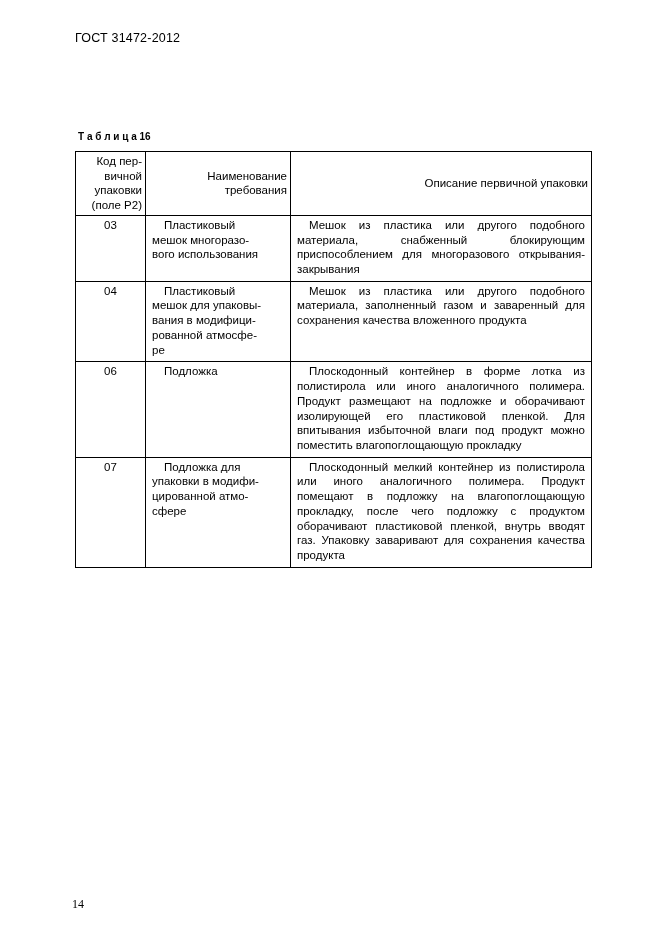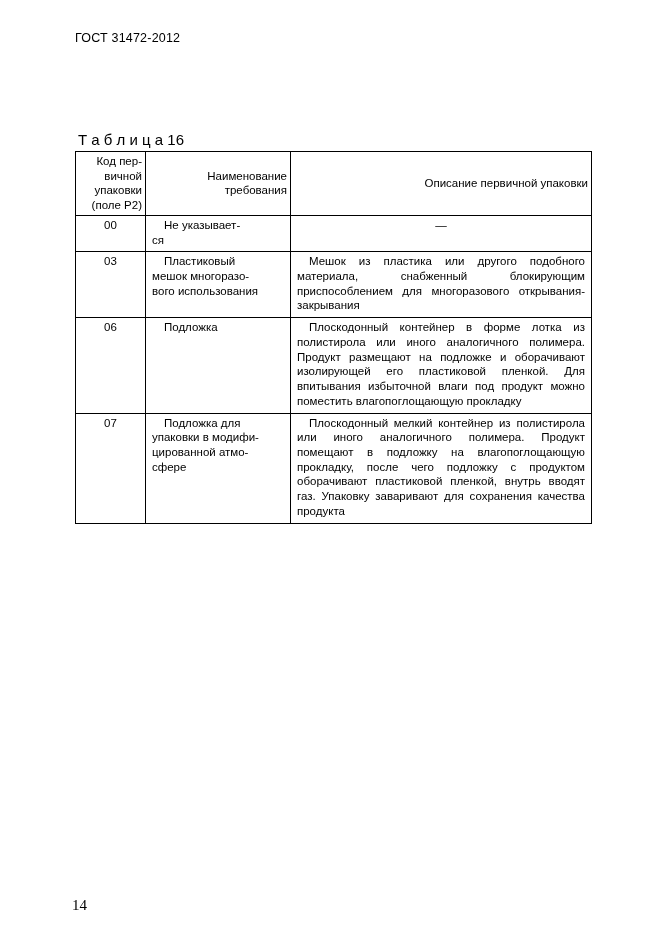--- a/index.html
+++ b/index.html
@@ -21,21 +21,22 @@
     top: 31px;
     left: 75px;
     font-size: 12.5px;
     font-weight: normal;
     letter-spacing: 0.2px;
   }
   .table-caption {
     position: absolute;
     top: 131px;
     left: 78px;
-    font-size: 15px;
+    font-size: 10px;
+    font-weight: bold;
   }
   table.main-table {
     position: absolute;
     top: 151px;
     left: 75px;
     width: 516px;
     border-collapse: collapse;
     table-layout: fixed;
     font-size: 11.5px;
     line-height: 1.28;
@@ -69,21 +70,21 @@
     text-indent: 12px;
   }
   td.desc.center {
     text-align: center;
     text-indent: 0;
   }
   .page-number {
     position: absolute;
     top: 897px;
     left: 72px;
-    font-size: 15px;
+    font-size: 12px;
     font-family: "Liberation Serif", serif;
   }
 </style>
 </head>
 <body>
 
 <div class="page">
 
   <div class="doc-header">ГОСТ 31472-2012</div>
 
@@ -101,31 +102,34 @@
 вичной
 упаковки
 (поле Р2)</th>
         <th>Наименование
 требования</th>
         <th>Описание первичной упаковки</th>
       </tr>
     </thead>
     <tbody>
       <tr>
-        <td class="code">00</td>
-        <td class="name">Не указывает-
-ся</td>
-        <td class="desc center">—</td>
-      </tr>
-      <tr>
         <td class="code">03</td>
         <td class="name">Пластиковый
 мешок многоразо-
 вого использования</td>
         <td class="desc">Мешок из пластика или другого подобного материала, снабженный блокирующим приспособлением для многоразового открывания-закрывания</td>
+      </tr>
+      <tr>
+        <td class="code">04</td>
+        <td class="name">Пластиковый
+мешок для упаковы-
+вания в модифици-
+рованной атмосфе-
+ре</td>
+        <td class="desc">Мешок из пластика или другого подобного материала, заполненный газом и заваренный для сохранения качества вложенного продукта</td>
       </tr>
       <tr>
         <td class="code">06</td>
         <td class="name">Подложка</td>
         <td class="desc">Плоскодонный контейнер в форме лотка из полистирола или иного аналогичного полимера. Продукт размещают на подложке и оборачивают изолирующей его пластиковой пленкой. Для впитывания избыточной влаги под продукт можно поместить влагопоглощающую прокладку</td>
       </tr>
       <tr>
         <td class="code">07</td>
         <td class="name">Подложка для
 упаковки в модифи-

